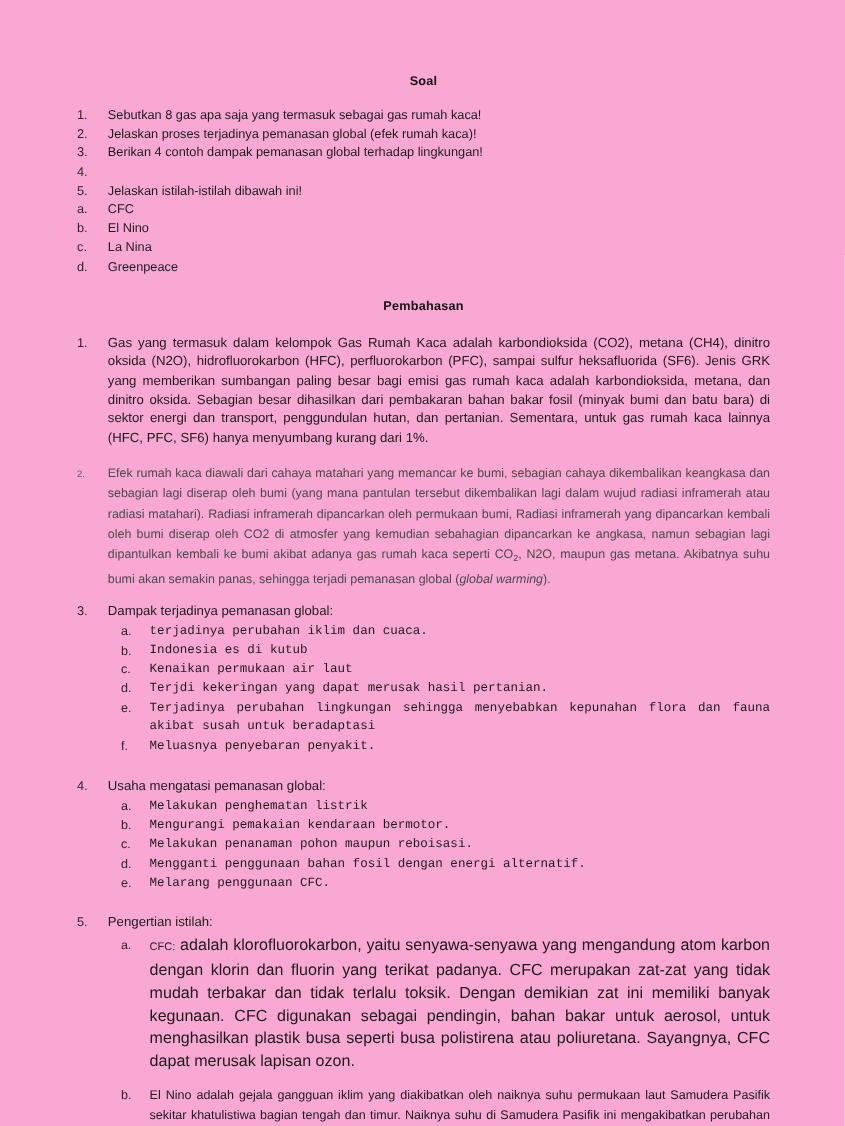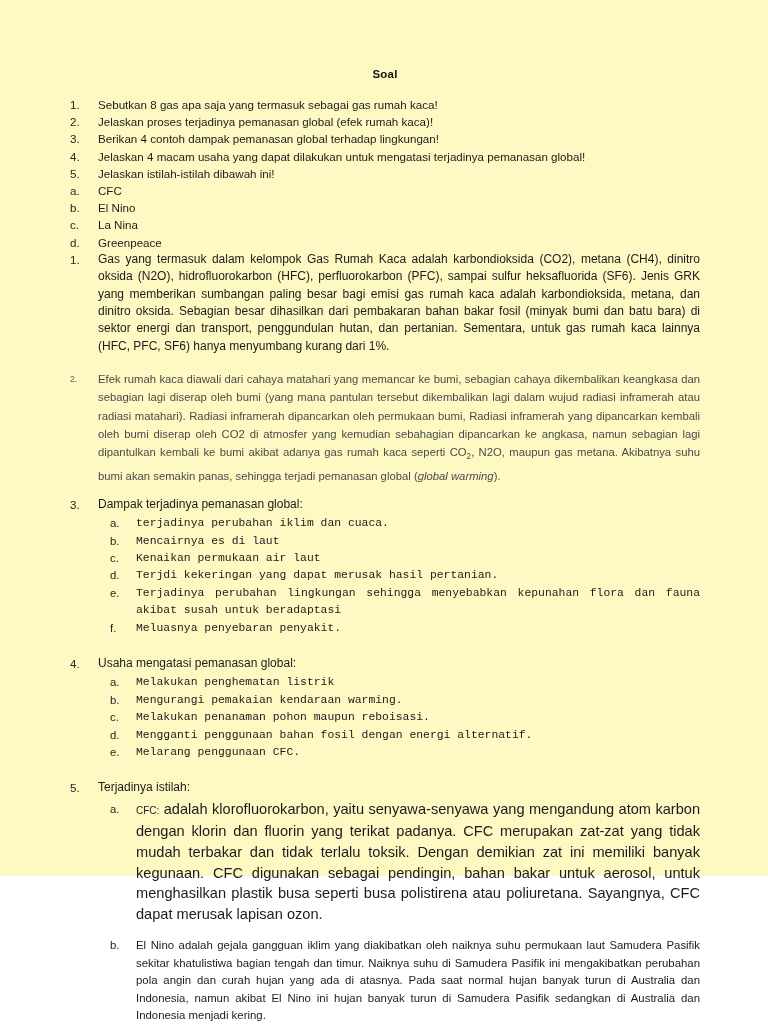--- a/index.html
+++ b/index.html
@@ -11,22 +11,22 @@
     width: 768px;
     height: 1024px;
     font-family: "Liberation Sans", sans-serif;
     color: #1a1a1a;
     overflow: hidden;
   }
 
   .page {
     position: relative;
     width: 768px;
-    height: 876px;
-    background: #fef9c3;
+    height: 1024px;
+    background: #f9a8d4;
     box-sizing: border-box;
     padding: 68px 68px 0 70px;
   }
 
   .doc-title {
     text-align: center;
     font-weight: bold;
     font-size: 11.5px;
     letter-spacing: 0.2px;
     color: #121212;
@@ -196,21 +196,20 @@
     <li class="row">
       <span class="marker">2.</span>
       <span class="txt">Jelaskan proses terjadinya pemanasan global (efek rumah kaca)!</span>
     </li>
     <li class="row">
       <span class="marker">3.</span>
       <span class="txt">Berikan 4 contoh dampak pemanasan global terhadap lingkungan!</span>
     </li>
     <li class="row">
       <span class="marker">4.</span>
-      <span class="txt">Jelaskan 4 macam usaha yang dapat dilakukan untuk mengatasi terjadinya pemanasan global!</span>
     </li>
     <li class="row">
       <span class="marker">5.</span>
       <span class="txt">Jelaskan istilah-istilah dibawah ini!</span>
     </li>
   </ul>
 
   <ul class="qlist soal sub">
     <li class="row">
       <span class="marker">a.</span>
@@ -223,20 +222,21 @@
     <li class="row">
       <span class="marker">c.</span>
       <span class="txt">La Nina</span>
     </li>
     <li class="row">
       <span class="marker">d.</span>
       <span class="txt">Greenpeace</span>
     </li>
   </ul>
 
+  <div class="doc-title second">Pembahasan</div>
 
   <div class="pembahasan">
 
     <div class="ansrow">
       <span class="marker">1.</span>
       <div class="ansbody">
         <p class="para">Gas yang termasuk dalam kelompok Gas Rumah Kaca adalah karbondioksida (CO2), metana (CH4), dinitro oksida (N2O), hidrofluorokarbon (HFC), perfluorokarbon (PFC), sampai sulfur heksafluorida (SF6). Jenis GRK yang memberikan sumbangan paling besar bagi emisi gas rumah kaca adalah karbondioksida, metana, dan dinitro oksida. Sebagian besar dihasilkan dari pembakaran bahan bakar fosil (minyak bumi dan batu bara) di sektor energi dan transport, penggundulan hutan, dan pertanian. Sementara, untuk gas rumah kaca lainnya (HFC, PFC, SF6) hanya menyumbang kurang dari 1%.</p>
       </div>
     </div>
 
@@ -255,21 +255,21 @@
       <span class="marker">3.</span>
       <div class="ansbody">
         <p class="para lead">Dampak terjadinya pemanasan global:</p>
         <ul class="sublist">
           <li class="row">
             <span class="marker">a.</span>
             <span class="txt nojust">terjadinya perubahan iklim dan cuaca.</span>
           </li>
           <li class="row">
             <span class="marker">b.</span>
-            <span class="txt nojust">Mencairnya es di laut</span>
+            <span class="txt nojust">Indonesia es di kutub</span>
           </li>
           <li class="row">
             <span class="marker">c.</span>
             <span class="txt nojust">Kenaikan permukaan air laut</span>
           </li>
           <li class="row">
             <span class="marker">d.</span>
             <span class="txt nojust">Terjdi kekeringan yang dapat merusak hasil pertanian.</span>
           </li>
           <li class="row">
@@ -290,21 +290,21 @@
       <span class="marker">4.</span>
       <div class="ansbody">
         <p class="para lead">Usaha mengatasi pemanasan global:</p>
         <ul class="sublist">
           <li class="row">
             <span class="marker">a.</span>
             <span class="txt nojust">Melakukan penghematan listrik</span>
           </li>
           <li class="row">
             <span class="marker">b.</span>
-            <span class="txt nojust">Mengurangi pemakaian kendaraan warming.</span>
+            <span class="txt nojust">Mengurangi pemakaian kendaraan bermotor.</span>
           </li>
           <li class="row">
             <span class="marker">c.</span>
             <span class="txt nojust">Melakukan penanaman pohon maupun reboisasi.</span>
           </li>
           <li class="row">
             <span class="marker">d.</span>
             <span class="txt nojust">Mengganti penggunaan bahan fosil dengan energi alternatif.</span>
           </li>
           <li class="row">
@@ -313,21 +313,21 @@
           </li>
         </ul>
       </div>
     </div>
 
     <div class="gap-l"></div>
 
     <div class="ansrow">
       <span class="marker">5.</span>
       <div class="ansbody">
-        <p class="para lead">Terjadinya istilah:</p>
+        <p class="para lead">Pengertian istilah:</p>
 
         <ul class="terms">
           <li class="termrow big">
             <span class="marker">a.</span>
             <span class="termtxt"><span class="lbl">CFC:</span><span> adalah klorofluorokarbon, yaitu senyawa-senyawa yang mengandung atom karbon dengan klorin dan fluorin yang terikat padanya. CFC merupakan zat-zat yang tidak mudah terbakar dan tidak terlalu toksik. Dengan demikian zat ini memiliki banyak kegunaan. CFC digunakan sebagai pendingin, bahan bakar untuk aerosol, untuk menghasilkan plastik busa seperti busa polistirena atau poliuretana. Sayangnya, CFC dapat merusak lapisan ozon.</span></span>
           </li>
 
           <li class="termrow small">
             <span class="marker">b.</span>
             <span class="termtxt">El Nino adalah gejala gangguan iklim yang diakibatkan oleh naiknya suhu permukaan laut Samudera Pasifik sekitar khatulistiwa bagian tengah dan timur. Naiknya suhu di Samudera Pasifik ini mengakibatkan perubahan pola angin dan curah hujan yang ada di atasnya. Pada saat normal hujan banyak turun di Australia dan Indonesia, namun akibat El Nino ini hujan banyak turun di Samudera Pasifik sedangkan di Australia dan Indonesia menjadi kering.</span>

